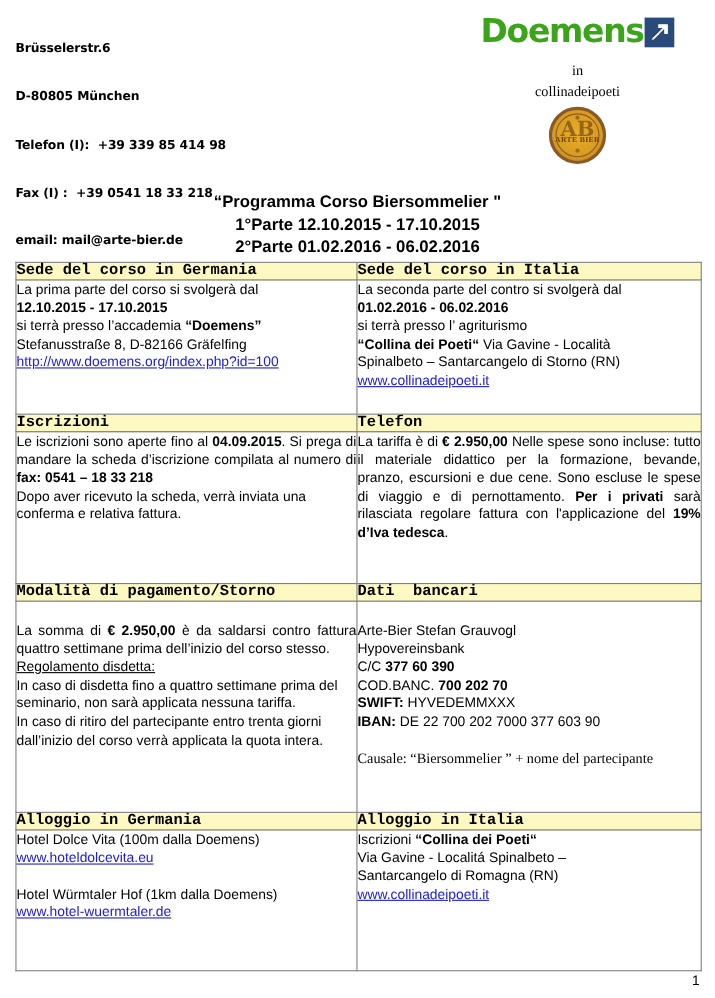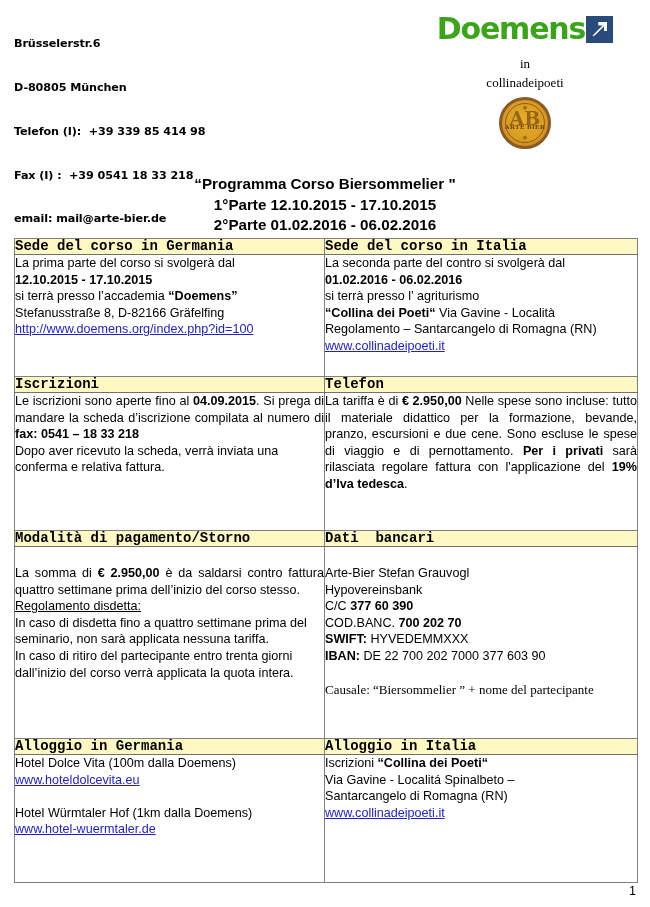--- a/index.html
+++ b/index.html
@@ -260,21 +260,21 @@
         <p class="bold">12.10.2015 - 17.10.2015</p>
         <p><span>si terrà presso l’accademia </span><span class="bold">“Doemens”</span></p>
         <p>Stefanusstraße 8, D-82166 Gräfelfing</p>
         <p><a class="link" href="#">http://www.doemens.org/index.php?id=100</a></p>
       </td>
       <td class="body-cell">
         <p>La seconda parte del contro si svolgerà dal</p>
         <p class="bold">01.02.2016 - 06.02.2016</p>
         <p>si terrà presso l’ agriturismo</p>
         <p><span class="bold">“Collina dei Poeti“</span><span> Via Gavine - Località</span></p>
-        <p>Regolamento – Santarcangelo di Romagna (RN)</p>
+        <p>Spinalbeto – Santarcangelo di Storno (RN)</p>
         <p><a class="link" href="#">www.collinadeipoeti.it</a></p>
       </td>
     </tr>
 
     <tr>
       <td class="hdr-cell">Iscrizioni</td>
       <td class="hdr-cell">Telefon</td>
     </tr>
 
     <tr>

